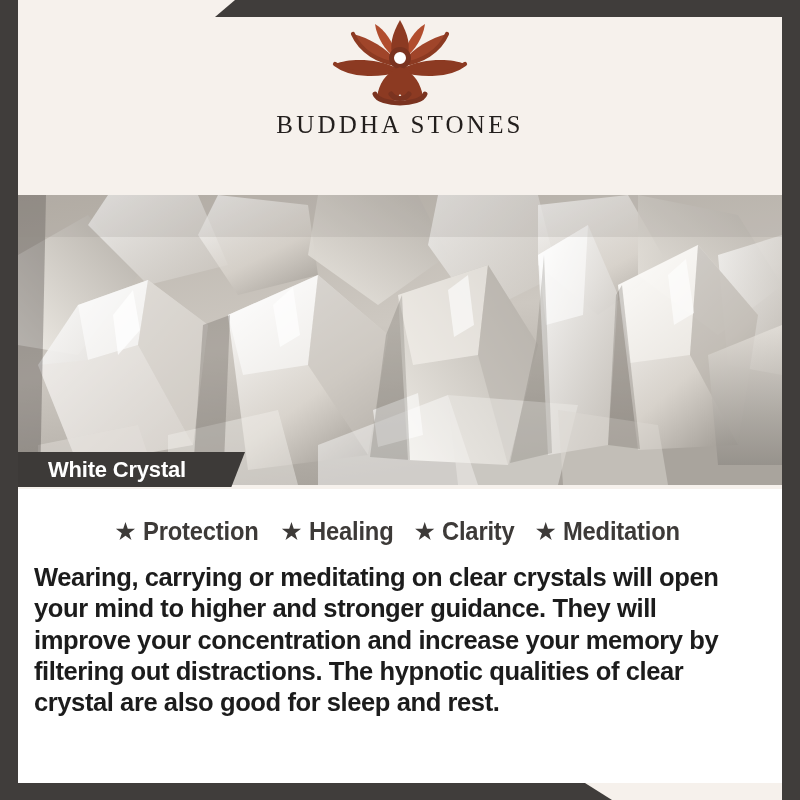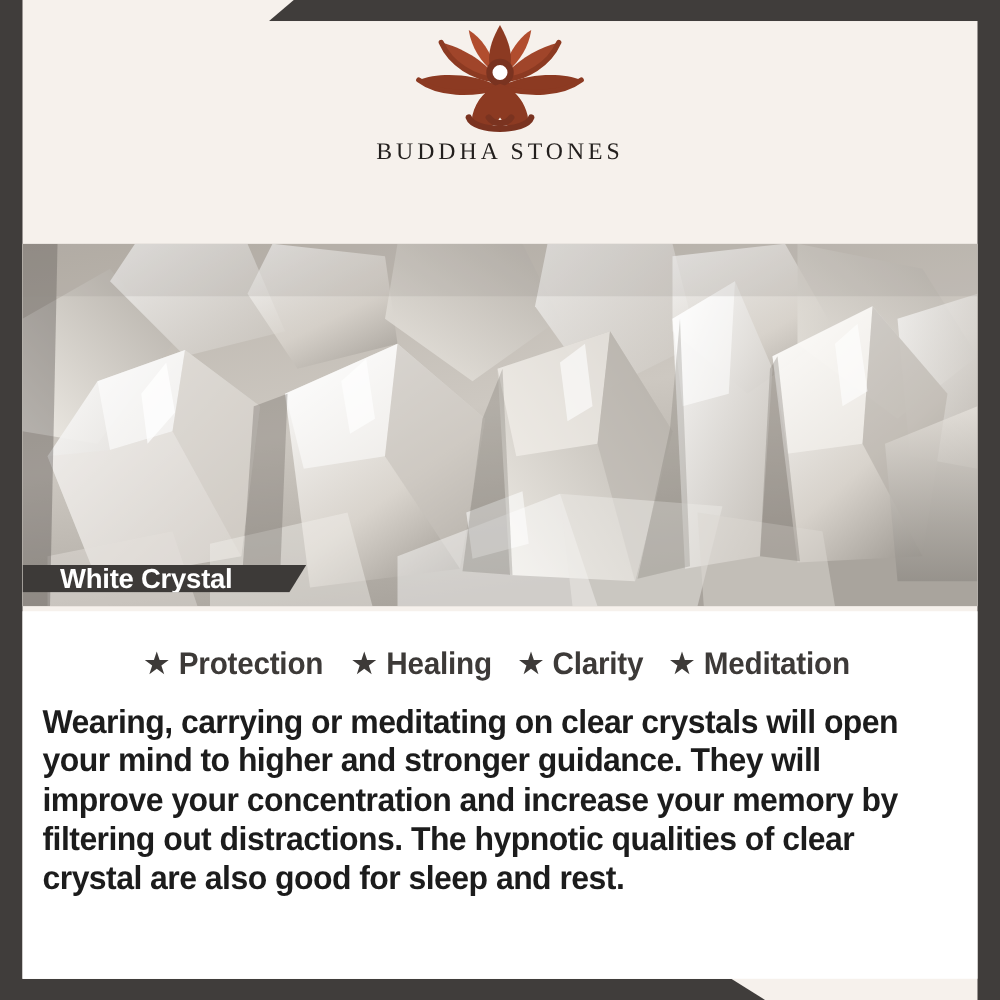--- a/index.html
+++ b/index.html
@@ -63,21 +63,21 @@
     right: 0;
     text-align: center;
   }
   .logo-mark {
     display: block;
     margin: 0 auto;
   }
   .logo-text {
     margin-top: 1px;
     font-family: "Liberation Serif", serif;
-    font-size: 19px;
+    font-size: 25px;
     letter-spacing: 3.2px;
     color: #231f1d;
     font-weight: 400;
   }
 
   
   .title-panel {
     position: absolute;
     left: 147px;
     right: 147px;
@@ -113,21 +113,21 @@
     width: 100%;
     height: 100%;
   }
 
   
   .caption-banner {
     position: absolute;
     left: 18px;
     top: 452px;
     width: 227px;
-    height: 22px;
+    height: 35px;
     background: #3d3a38;
     clip-path: polygon(0 0, 100% 0, 94% 100%, 0 100%);
     display: flex;
     align-items: center;
   }
   .caption-text {
     color: #ffffff;
     font-size: 22px;
     font-weight: bold;
     letter-spacing: -0.2px;

